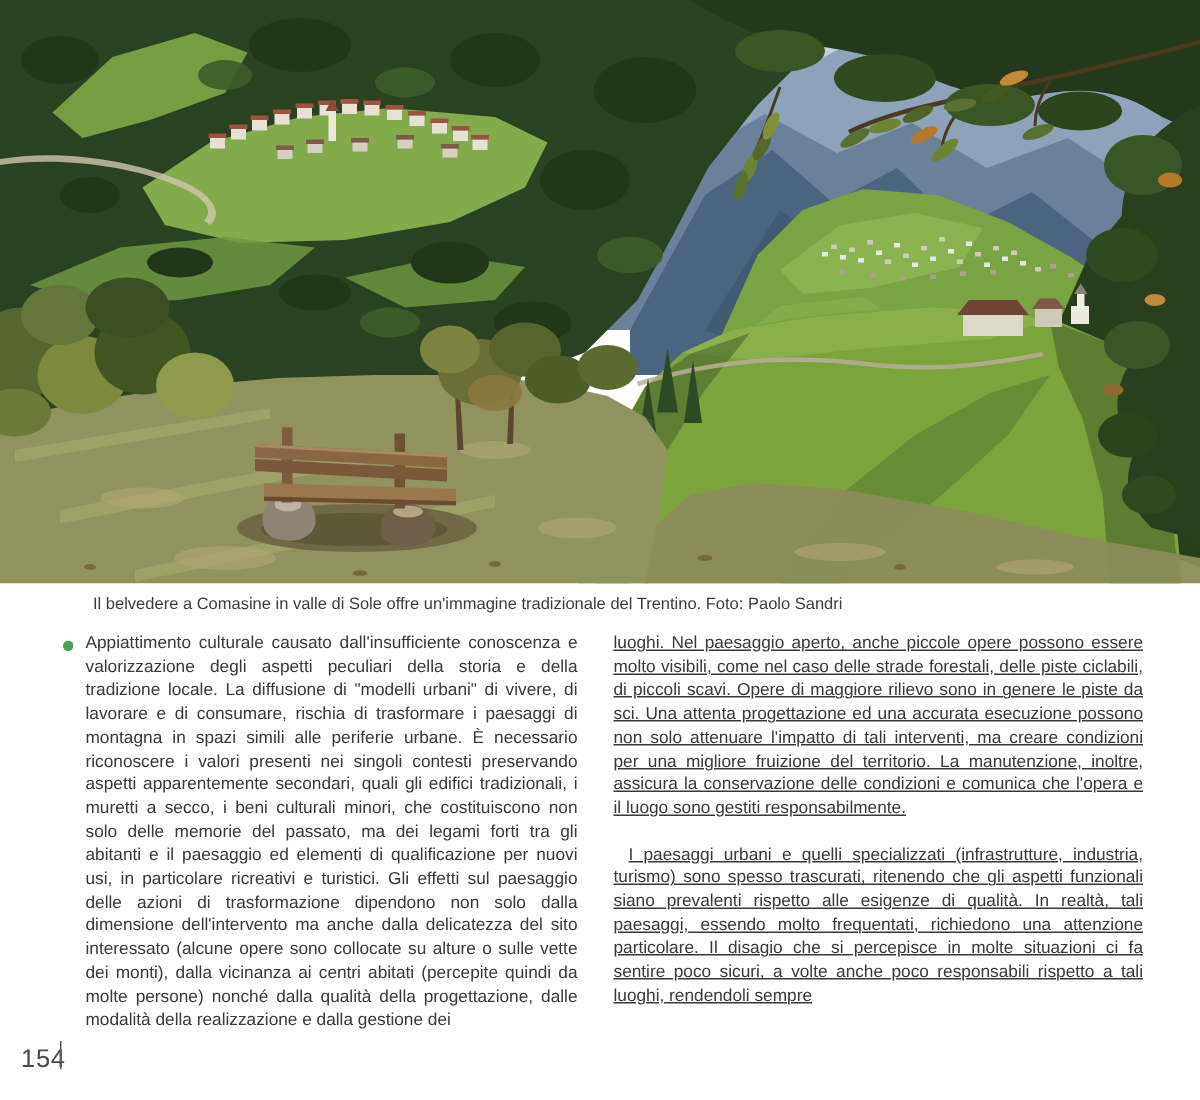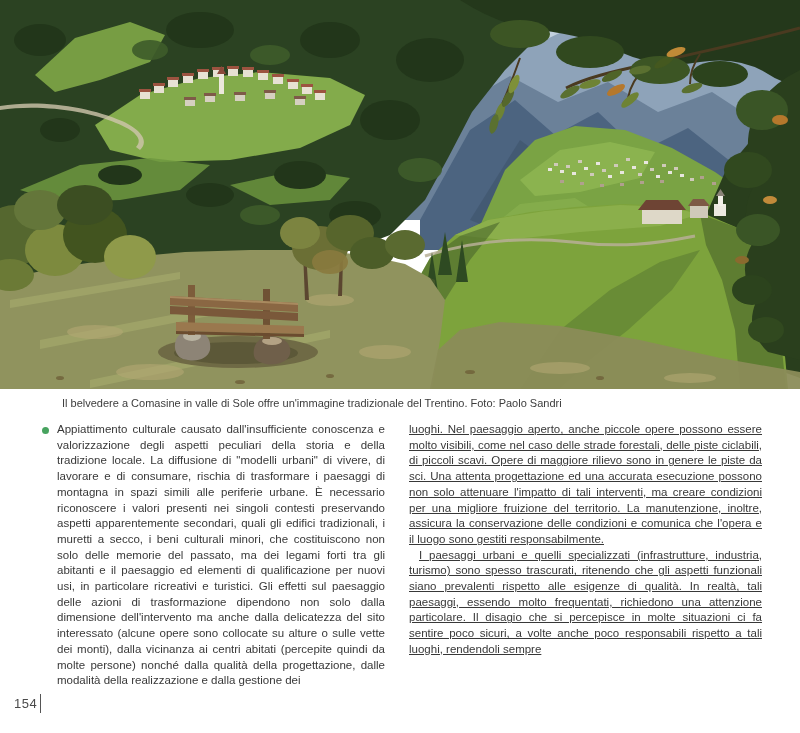--- a/index.html
+++ b/index.html
@@ -12,23 +12,23 @@
   .caption{
     position:absolute;left:62px;top:397px;width:710px;
     font-size:11px;line-height:13px;color:#3c3c3c;
   }
   .col{position:absolute;top:422px;font-size:11.5px;line-height:15.7px;text-align:justify;color:#383838;}
   .col-left{left:42px;width:343px;display:flex;align-items:flex-start;}
   .col-left .bullet{flex:0 0 auto;margin:5px 8px 0 0;}
   .col-left .bullet-text{width:328px;}
   .col-right{left:409px;width:353px;}
   .col-right p{margin:0;text-decoration:underline;}
-  .col-right p + p{text-indent:10px;}
+  .col-right p + p{margin-top:15px;text-indent:10px;}
   .pagenum{
-    position:absolute;left:14px;top:696px;font-size:13px;color:#4a4a4a;letter-spacing:.5px;
+    position:absolute;left:14px;top:696px;font-size:17px;color:#4a4a4a;letter-spacing:.5px;
   }
   .pagenum-rule{
     position:absolute;left:40px;top:694px;width:1px;height:39px;background:#555;
   }
 </style>
 </head>
 <body>
 
 <div class="page">
 

